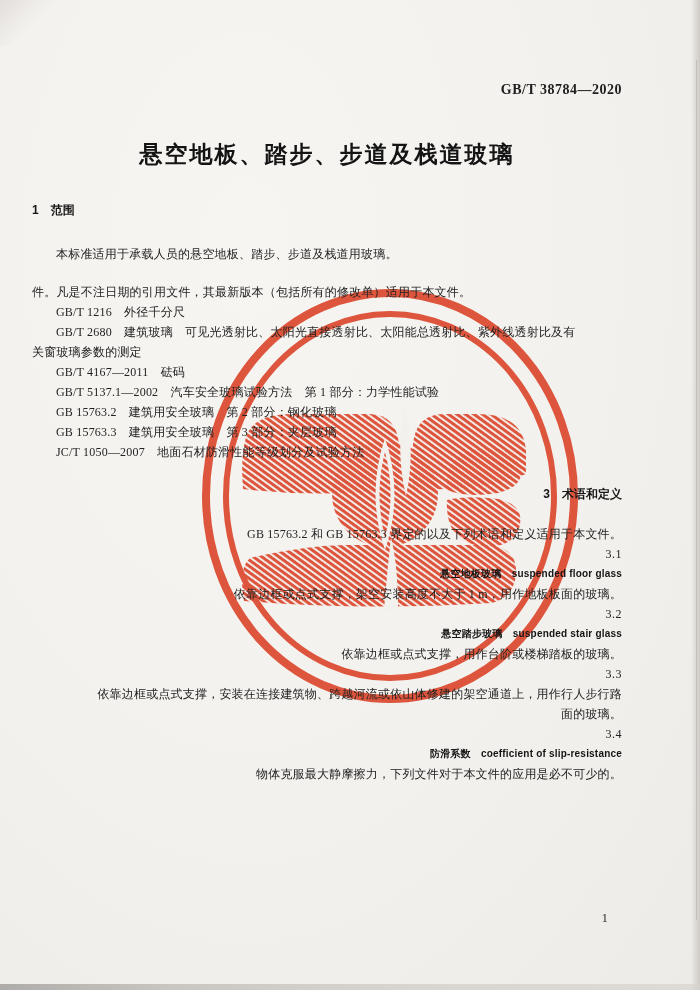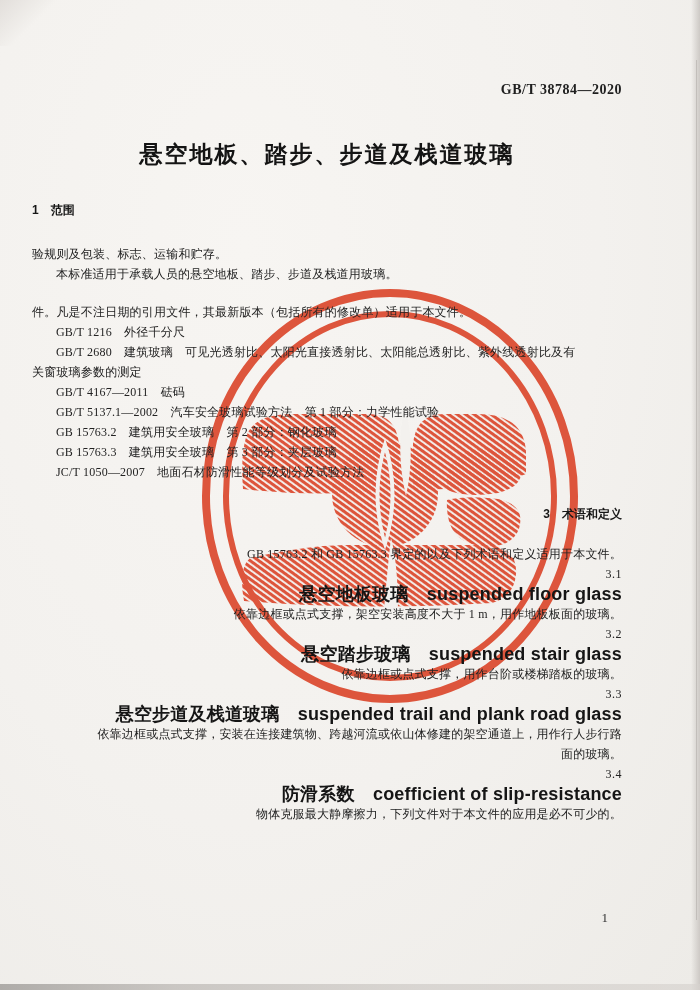--- a/index.html
+++ b/index.html
@@ -26,21 +26,21 @@
   .sec1{margin-top:30px;} .sec1 .sec-h{margin-bottom:24px;}
   .sec2{margin-top:18px;} .sec2 .sec-h{margin-bottom:16px;}
   .sec3{margin-top:22px;text-align:right;} .sec3 .sec-h{margin-bottom:20px;}
   .line{
     font-size:12px;line-height:20px;white-space:nowrap;color:#222;
     letter-spacing:.2px;
   }
   .line.ind{text-indent:2em;}
   .line.term{
     font-family:"Liberation Sans","DejaVu Sans",sans-serif;
-    font-weight:bold;text-indent:2em;color:#151515;font-size:18px;
+    font-weight:bold;text-indent:2em;color:#151515;font-size:10px;
   }
   .line.clause{letter-spacing:.5px;}
   .page-num{
     position:absolute;top:910px;right:92px;font-size:13px;color:#333;z-index:2;
   }
   .stamp{position:absolute;left:0;top:0;z-index:1;}
   .edge-right{
     position:absolute;top:0;right:0;width:10px;height:100%;z-index:3;pointer-events:none;
     background:linear-gradient(270deg,#cdc9c5 0%, rgba(205,201,197,0) 90%);
   }
@@ -95,21 +95,20 @@
     <div class="doc-code">GB/T 38784—2020</div>
 
     <h1 class="title">悬空地板、踏步、步道及栈道玻璃</h1>
 
     <div class="sec sec1">
       <div class="sec-h">
         <span class="sec-no">1</span><span>范围</span>
       </div>
       <div>
 
-          <div class="line">验规则及包装、标志、运输和贮存。</div>
           <div class="line ind">本标准适用于承载人员的悬空地板、踏步、步道及栈道用玻璃。</div>
         </div>
     </div>
 
     <div class="sec sec2">
       <div>
 
           <div class="line">件。凡是不注日期的引用文件，其最新版本（包括所有的修改单）适用于本文件。</div>
           <div class="line ind">GB/T 1216　外径千分尺</div>
           <div class="line ind">GB/T 2680　建筑玻璃　可见光透射比、太阳光直接透射比、太阳能总透射比、紫外线透射比及有</div>
@@ -129,21 +128,20 @@
       <div>
 
       <div class="line ind">GB 15763.2 和 GB 15763.3 界定的以及下列术语和定义适用于本文件。</div>
           <div class="line clause">3.1</div>
           <div class="line term">悬空地板玻璃　suspended floor glass</div>
           <div class="line ind">依靠边框或点式支撑，架空安装高度不大于 1 m，用作地板板面的玻璃。</div>
           <div class="line clause">3.2</div>
           <div class="line term">悬空踏步玻璃　suspended stair glass</div>
           <div class="line ind">依靠边框或点式支撑，用作台阶或楼梯踏板的玻璃。</div>
           <div class="line clause">3.3</div>
-          <div class="line term">悬空步道及栈道玻璃　suspended trail and plank road glass</div>
           <div class="line ind">依靠边框或点式支撑，安装在连接建筑物、跨越河流或依山体修建的架空通道上，用作行人步行路</div>
           <div class="line">面的玻璃。</div>
           <div class="line clause">3.4</div>
           <div class="line term">防滑系数　coefficient of slip-resistance</div>
           <div class="line ind">物体克服最大静摩擦力，下列文件对于本文件的应用是必不可少的。</div>
         </div>
     </div>
 
   </div>
 

